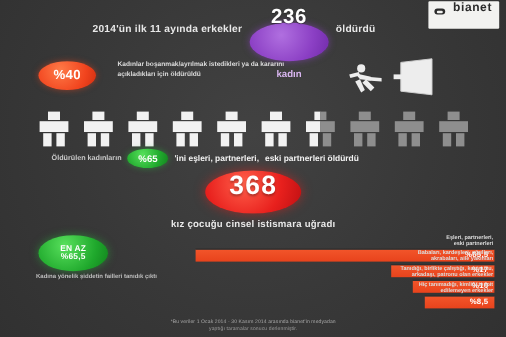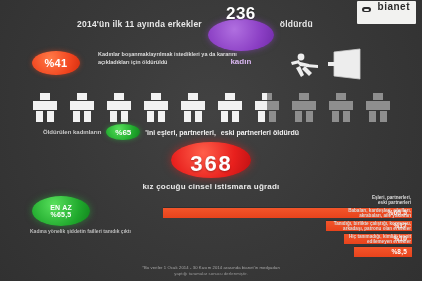--- a/index.html
+++ b/index.html
@@ -201,23 +201,22 @@
   .circle-368 {
     position: absolute;
     top: 142px;
     left: 171px;
     width: 80px;
     height: 36px;
     border-radius: 50%;
     background: radial-gradient(circle at 40% 30%, #ff5f4a 0%, #e8201d 58%, #bc0f12 100%);
     box-shadow: 0 0 9px rgba(235,35,30,.55);
     display: flex;
-    align-items: flex-end;
-    justify-content: center;
-    font-family: Liberation Mono, monospace;
+    align-items: flex-start;
+    justify-content: center;
   }
   .circle-368 .big {
     font-size: 22px;
     font-weight: bold;
     color: #fff;
     letter-spacing: 1px;
     text-shadow: 0 1px 2px rgba(0,0,0,.3);
   }
   .caption-368 {
     position: absolute;
@@ -339,21 +338,21 @@
     <span class="txt">2014'ün ilk 11 ayında erkekler</span>
     <span class="pill pill-purple">
       <span class="big">236</span>
       <span class="small">kadın</span>
     </span>
     <span class="txt">öldürdü</span>
   </div>
 
   <div class="row2">
     <span class="pill pill-red">
-      <span class="big">%41</span>
+      <span class="big">%40</span>
     </span>
     <div class="row2-text">Kadınlar boşanmak/ayrılmak istedikleri ya da kararını açıkladıkları için öldürüldü</div>
     <svg class="exit-icon" viewBox="0 0 86 40">
 
       <path d="M46 4 L72 1 L72 31 L46 28 Z" fill="#ededed"></path>
       <path d="M46 4 L72 1 L72 31 L46 28 Z" fill="none" stroke="#cfcfcf" stroke-width="0.8"></path>
       <rect x="40" y="14" width="8" height="4" fill="#ededed"></rect>
 
       <circle cx="13" cy="9" r="3.4" fill="#ededed"></circle>
       <path d="M8 13 L21 16 L21 19 L12 18 Z" fill="#ededed"></path>

